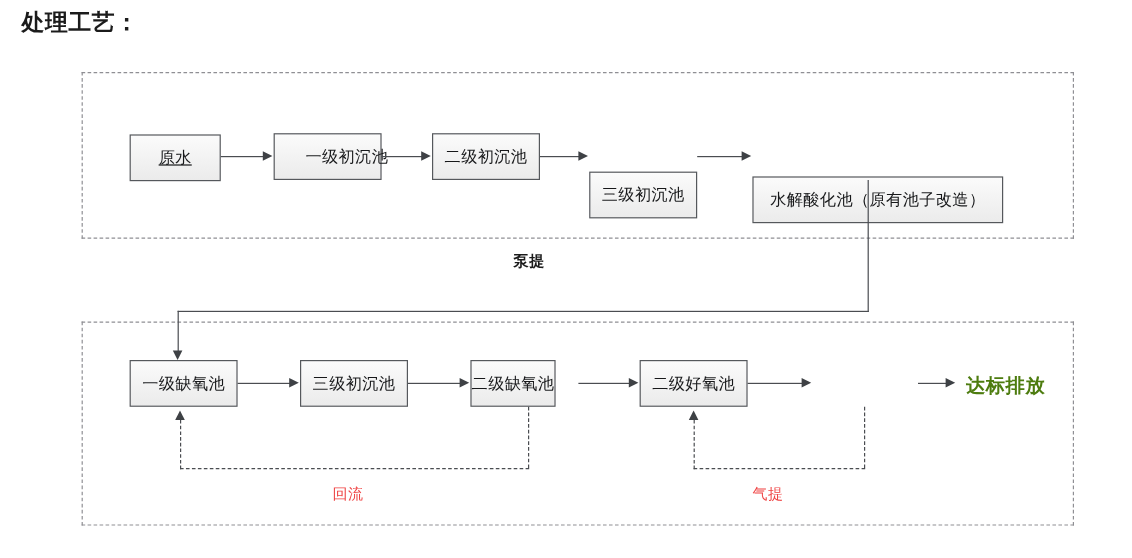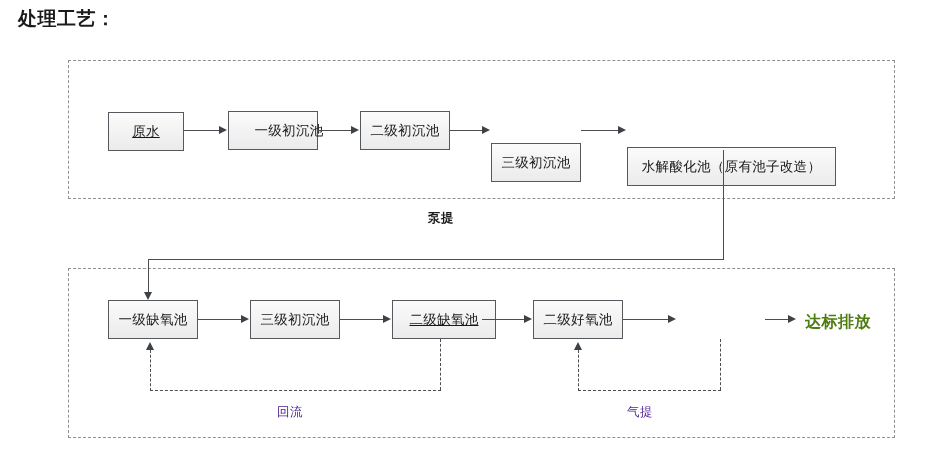--- a/index.html
+++ b/index.html
@@ -109,21 +109,21 @@
   }
   .dln.v {
     width: 0;
     border-left: 1.6px dashed #4a4d51;
   }
 
   
   .loop-label {
     position: absolute;
     font-size: 12.5px;
-    color: #4c1d95;
+    color: #ef4444;
     white-space: nowrap;
     letter-spacing: 0.5px;
   }
 
   
   .pump-label {
     position: absolute;
     font-size: 12.5px;
     font-weight: 700;
     color: #1b1b1b;
@@ -180,21 +180,21 @@
   <div class="ln h" style="left:148px; top:259px; width:576px;"></div>
   <div class="ln v" style="left:148px; top:259px; height:36px;"></div>
   <div class="arrow down" style="left:144px; top:292px;"></div>
 
   <div class="pump-label" style="left:428px; top:210px;text-align:center;">泵提</div>
 
   <div class="node" style="left:108px; top:300px; width:90px; height:39px;">一级缺氧池</div>
 
   <div class="node" style="left:250px; top:300px; width:90px; height:39px;">三级初沉池</div>
 
-  <div class="node" style="left:392px; top:300px; width:104px; height:39px;text-decoration:underline;">二级缺氧池</div>
+  <div class="node" style="left:392px; top:300px; width:71px; height:39px;">二级缺氧池</div>
 
   <div class="node" style="left:533px; top:300px; width:90px; height:39px;">二级好氧池</div>
 
 
   <div class="plain-text" style="left:805px; top:312px;">达标排放</div>
 
   <div class="ln h" style="left:198px; top:319px; width:44px;"></div>
   <div class="arrow right" style="left:241px; top:315px;"></div>
 
   <div class="ln h" style="left:340px; top:319px; width:44px;"></div>

